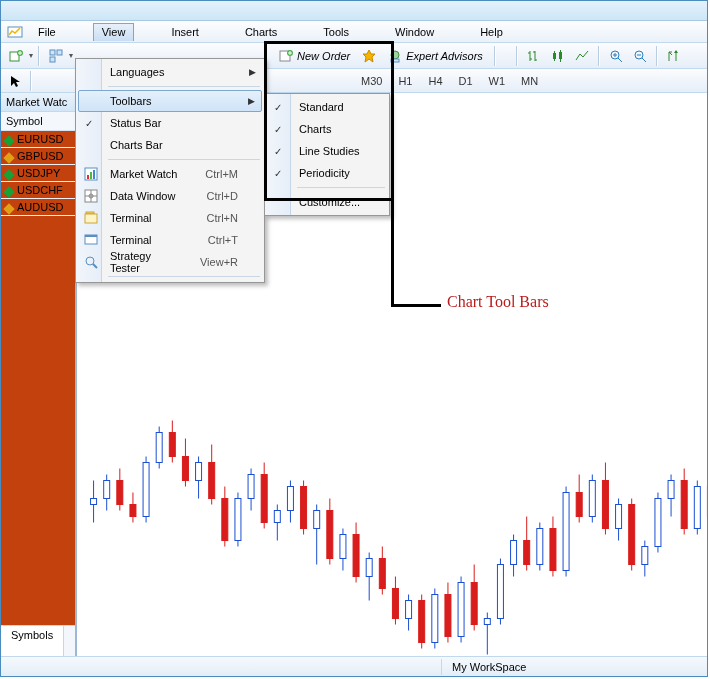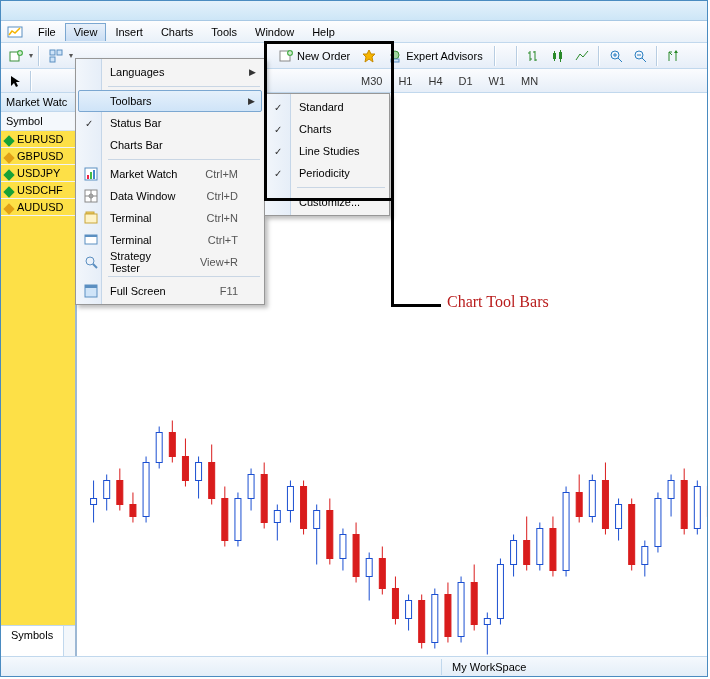--- a/index.html
+++ b/index.html
@@ -10,27 +10,27 @@
 
 .menubar { height: 22px; background: linear-gradient(to bottom, #fdfdfe, #e9f1f9); border-bottom: 1px solid #c1d8ed; display: flex; align-items: center; padding: 0 6px; }
 .mb-icon { width: 16px; height: 16px; margin-right: 6px; display:inline-block; }
 .mb-item { padding: 3px 9px; color: #000; cursor: default; }
 .mb-item.active { background: linear-gradient(to bottom,#e8f0fa,#c9def4); border: 1px solid #7ba7d1; border-bottom: none; padding: 2px 8px 3px 8px; }
 
 .toolbar { height: 26px; background: linear-gradient(to bottom,#fbfcfe,#e6eef8); border-bottom: 1px solid #c1d8ed; display: flex; align-items: center; padding: 0 4px; gap:2px; }
 .tb-sep { width: 2px; height: 20px; border-left:1px solid #b8cde2; border-right:1px solid #fff; margin: 0 3px; }
 .tb-btn { width: 22px; height: 22px; border: 1px solid transparent; display:flex; align-items:center; justify-content:center; border-radius:2px; }
 .tb-btn svg { width: 14px; height: 14px; }
-.tb-text-btn { display:flex; align-items:center; gap:4px; padding: 2px 6px; height:22px; }
+.tb-text-btn { display:flex; align-items:center; gap:4px; padding: 2px 6px; height:22px;font-style:italic; }
 
 .period-bar { height: 24px; background: linear-gradient(to bottom,#fbfcfe,#e6eef8); border-bottom:1px solid #c1d8ed; display:flex; align-items:center; padding: 0 4px; gap:0; }
 .pb-btn { padding: 2px 8px; color:#333; min-width:26px; text-align:center; }
 
 .body-row { display:flex; height: calc(100% - 20px - 22px - 26px - 24px - 20px); position:relative; }
-.market-watch { width: 76px; border-right: 2px solid #9db8d4; background:#fde047; display:flex; flex-direction:column; }
+.market-watch { width: 76px; border-right: 2px solid #9db8d4; background:#c2410c; display:flex; flex-direction:column; }
 .mw-title { background: linear-gradient(to bottom,#eaf3fb,#d3e6f7); padding:3px 5px; font-size:11px; border-bottom:1px solid #c1d8ed; white-space:nowrap; overflow:hidden; }
 .mw-header { background:#f4f8fc; border-bottom:1px solid #d6e2ef; padding:3px 5px; }
 .mw-row { display:flex; align-items:flex-end; gap:4px; padding:2px 4px; border-bottom:1px solid #f0f3f7; white-space:nowrap; overflow:hidden; }
 .mw-diamond { width:8px; height:8px; transform:rotate(45deg); display:inline-block; }
 .mw-tabs { margin-top:auto; display:flex; border-top:1px solid #c1d8ed; background:#f3f7fb;gap:41px; }
 .mw-tab { padding: 3px 10px; border-right:1px solid #c1d8ed; background:#fff; }
 
 .chart-pane { flex:1; background:#fff; position:relative; overflow:hidden; }
 .status-bar { height:20px; background:linear-gradient(to bottom,#f5f9fd,#e4eef8); border-top:1px solid #c1d8ed; display:flex; align-items:center; }
 .status-cell { border-left:1px solid #c1d8ed; padding:2px 10px; margin-left: 440px; }
@@ -61,21 +61,21 @@
 <div class="window-frame">
   <div class="titlebar-gradient"></div>
 
   <div class="menubar">
     <span class="mb-icon">
       <svg viewBox="0 0 16 16">
           <rect x="1" y="3" width="14" height="10" fill="#fff" stroke="#5b8fc1"></rect>
           <polyline points="2,11 5,7 8,9 13,4" fill="none" stroke="#f5b400" stroke-width="1.5"></polyline>
         </svg>
     </span>
-    <div id="menubar-items" style="display: flex;">
+    <div id="menubar-items" style="display: flex; gap: 28px;">
         <div class="mb-item">File</div>
         <div class="mb-item active">View</div>
         <div class="mb-item">Insert</div>
         <div class="mb-item">Charts</div>
         <div class="mb-item">Tools</div>
         <div class="mb-item">Window</div>
         <div class="mb-item">Help</div>
       </div>
   </div>
 
@@ -388,30 +388,20 @@
           <span class="dd-icon">
             <svg width="14" height="14" viewBox="0 0 14 14">
               <circle cx="6" cy="6" r="4" fill="none" stroke="#5b8fc1"></circle>
               <path d="M9 9l4 4" stroke="#5b8fc1" stroke-width="2"></path>
             </svg>
           </span>
           <span>Strategy Tester</span>
           <span class="shortcut">View+R</span>
         </div>
         <div class="dd-sep"></div>
-        <div class="dd-item">
-          <span class="dd-icon">
-            <svg width="14" height="14" viewBox="0 0 14 14">
-              <rect x="1" y="1" width="12" height="12" fill="#cfe4f8" stroke="#5b8fc1"></rect>
-              <rect x="1" y="1" width="12" height="3" fill="#5b8fc1"></rect>
-            </svg>
-          </span>
-          <span>Full Screen</span>
-          <span class="shortcut">F11</span>
-        </div>
       </div>
 
     <div class="dropdown" id="toolbars-submenu">
       <div class="dd-iconcol"></div>
       <div id="toolbars-submenu-items">
           <div class="dd-item">
             <span class="dd-check">✓</span>
             <span>Standard</span>
           </div>
           <div class="dd-item">

